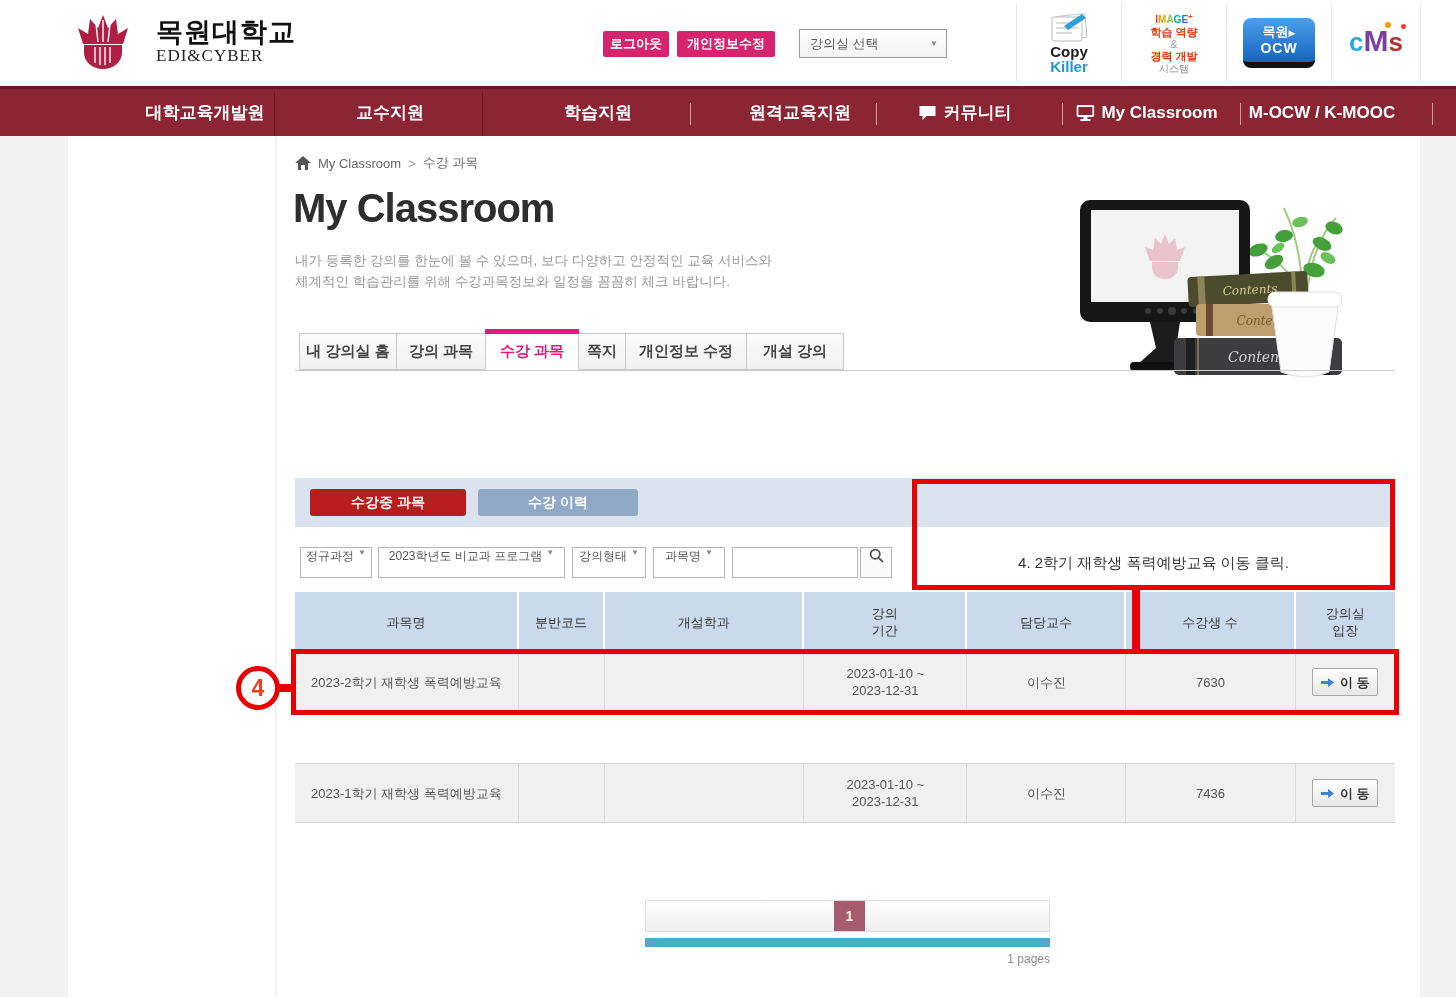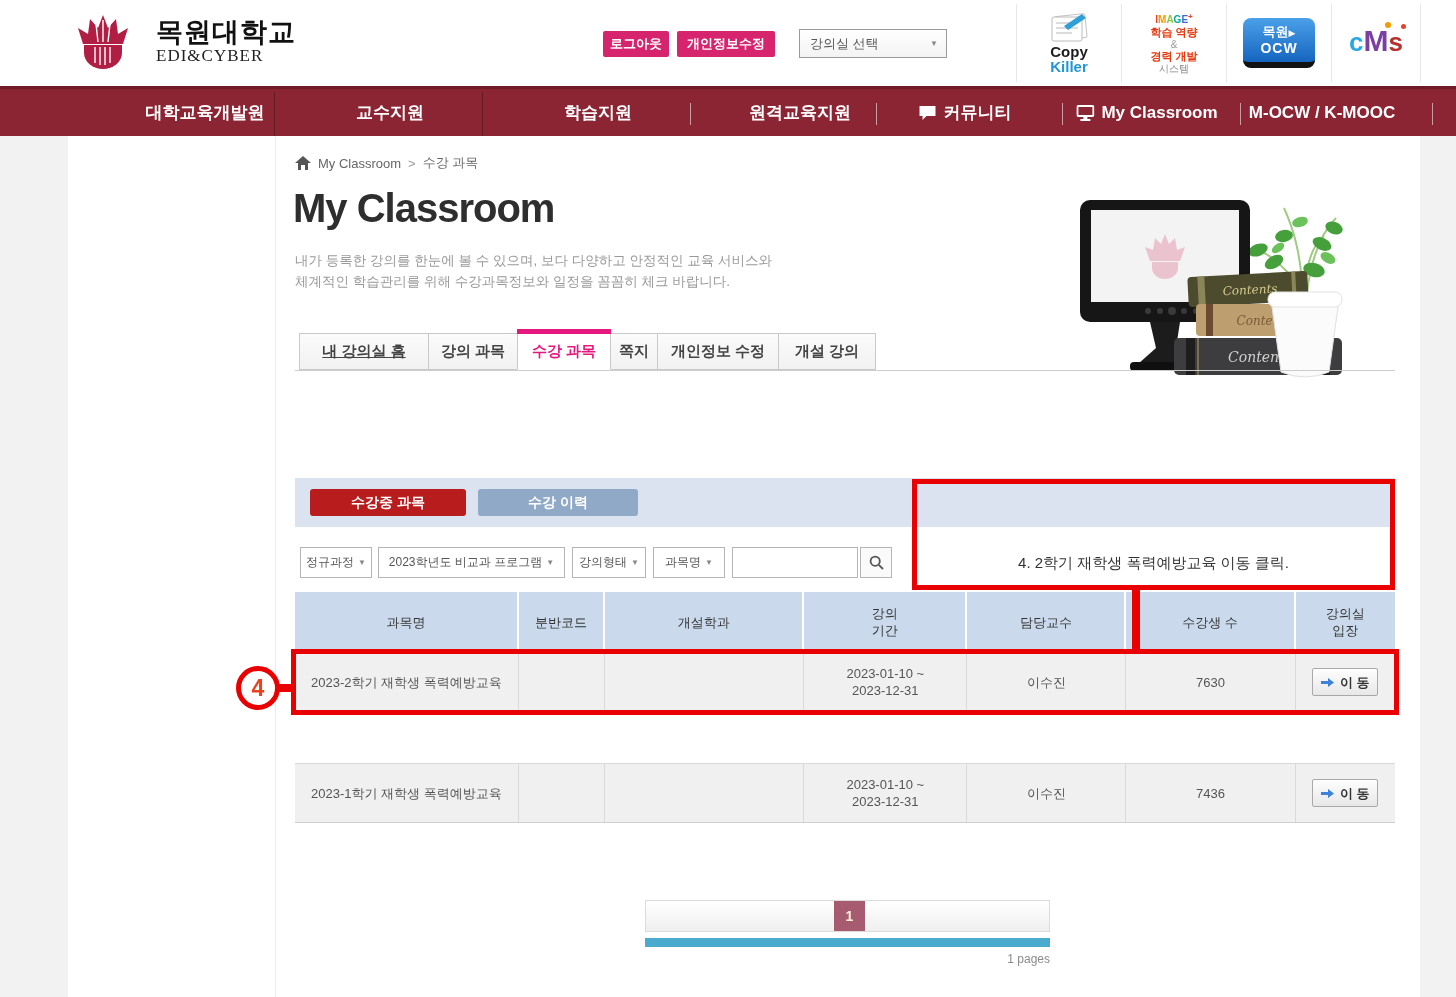--- a/index.html
+++ b/index.html
@@ -24,21 +24,21 @@
   
   .tab{height:37px;box-sizing:border-box;border:1px solid #c9c9c9;margin-left:-1px;
        background:linear-gradient(#fbfbfb,#f1f1f1);color:#444;font-size:15px;font-weight:bold;
        display:flex;align-items:center;justify-content:center;cursor:pointer;}
   .tab.active{background:#fff;border-bottom:1px solid #fff;color:#e5187d;position:relative;}
   .tabbar{position:absolute;left:-1px;right:-1px;top:-5px;height:5px;background:#e5187d;}
   
   .tbtn{height:27px;border-radius:3px;color:#fff;font-size:14px;font-weight:bold;
         display:flex;align-items:center;justify-content:center;cursor:pointer;}
   .fbox{height:31px;box-sizing:border-box;border:1px solid #b5b5b5;background:#fff;color:#555;
-        font-size:12px;display:flex;align-items:center;justify-content:center;gap:4px;cursor:pointer;white-space:nowrap;}
+        font-size:12px;display:flex;justify-content:center;gap:4px;cursor:pointer;white-space:nowrap;}
   .caret{font-size:8px;color:#888;}
   
   .thead{display:flex;background:#cadaec;}
   .th{box-sizing:border-box;border-right:2px solid #fff;height:60px;display:flex;flex-direction:column;
       align-items:center;justify-content:center;font-size:13px;color:#333;line-height:17px;}
   .trow{display:flex;background:#f0f0f0;border-top:1px solid #d8d8d8;border-bottom:1px solid #cfcfcf;box-sizing:border-box;}
   .td{box-sizing:border-box;border-right:1px solid #d9d9d9;height:58px;display:flex;flex-direction:column;
       align-items:center;justify-content:center;font-size:13px;color:#555;line-height:17px;text-align:center;}
   .c0{width:225px}.c1{width:87px}.c2{width:200px}.c3{width:164px}.c4{width:160px}.c5{width:170px}.c6{width:100px;border-right:none}
   .movebtn{width:64px;height:26px;border:1px solid #a9a9a9;border-radius:2px;
@@ -246,21 +246,21 @@
     <line x1="120" y1="146" x2="120" y2="183" stroke="#b9a15c" stroke-width="1"></line>
     <text x="182" y="170" text-anchor="middle" font-family="'DejaVu Serif',serif" font-style="italic" font-size="14" fill="#cfcfcf">Contents</text>
 
     <ellipse cx="227" cy="108" rx="33" ry="8" fill="#2f2317"></ellipse>
     <path d="M193 108 L261 108 L251 180 Q227 190 203 180 Z" fill="#fbfbfb" stroke="#e0e0e0"></path>
     <rect x="190" y="100" width="74" height="15" rx="7" fill="#ffffff" stroke="#e2e2e2"></rect>
   </svg>
 
   <div class="abs" style="left:295px;top:370px;width:1100px;height:1px;background:#ccc;"></div>
   <div class="abs flex" style="left:300px;top:333px;">
-    <div class="tab" style="width:130px;text-decoration:underline;">
+    <div class="tab" style="width:98px;">
         <span>내 강의실 홈</span>
       </div>
     <div class="tab" style="width:90px;">
         <span>강의 과목</span>
       </div>
     <div class="tab active" style="width:94px;">
       <span class="tabbar"></span>
       <span>수강 과목</span>
     </div>
     <div class="tab" style="width:48px;">

